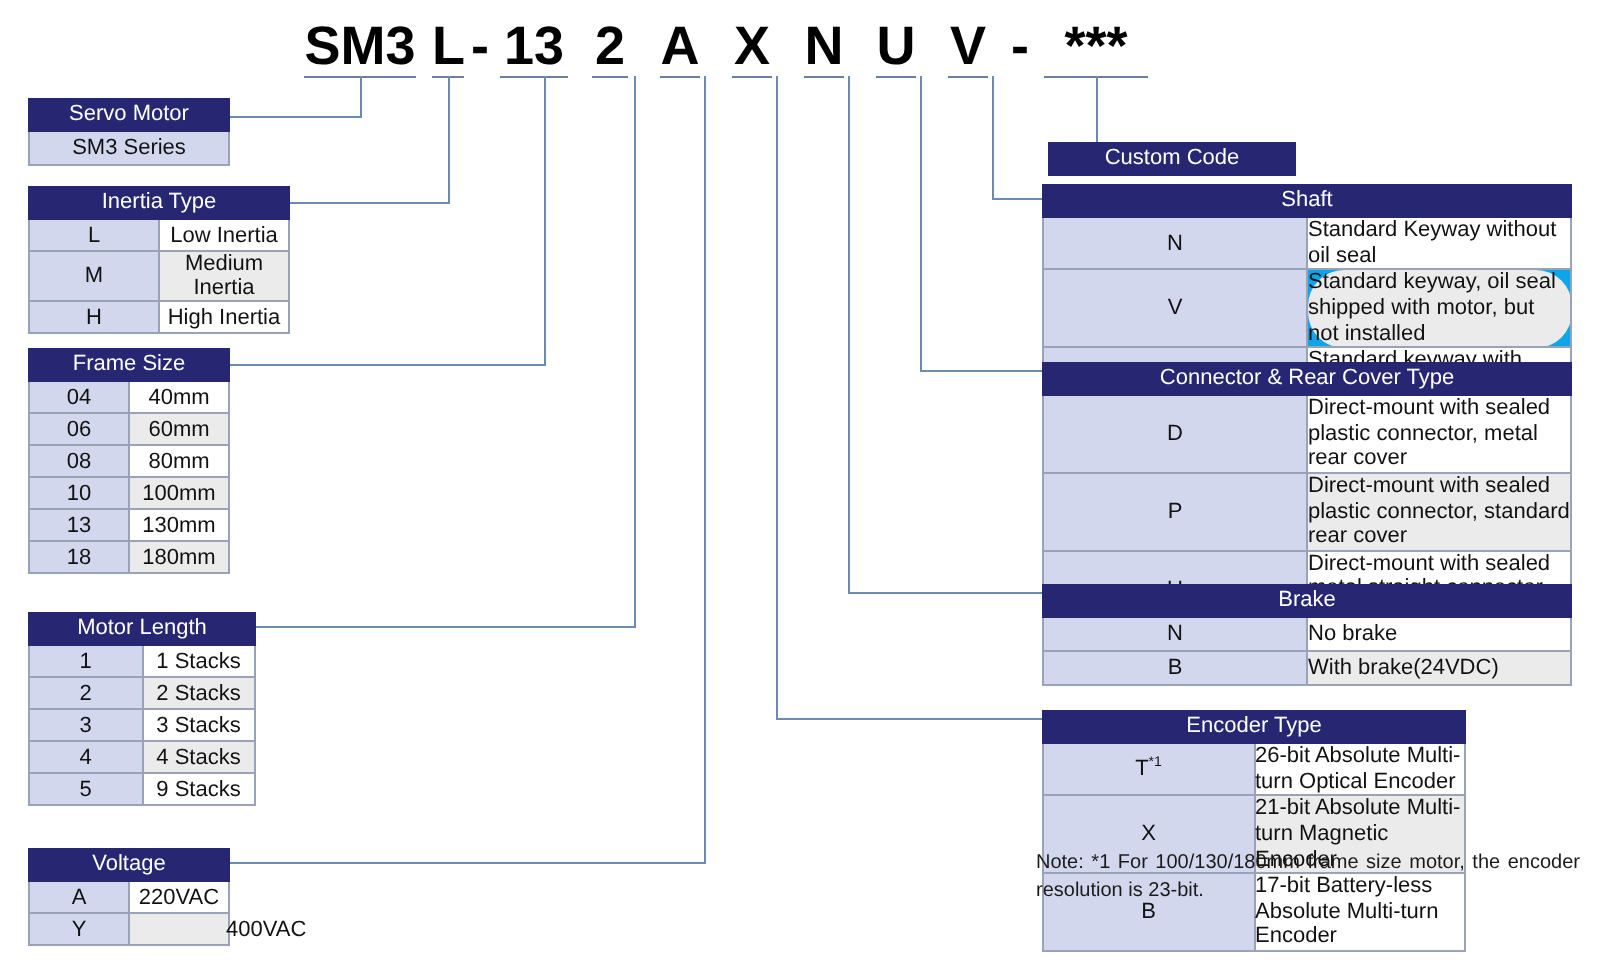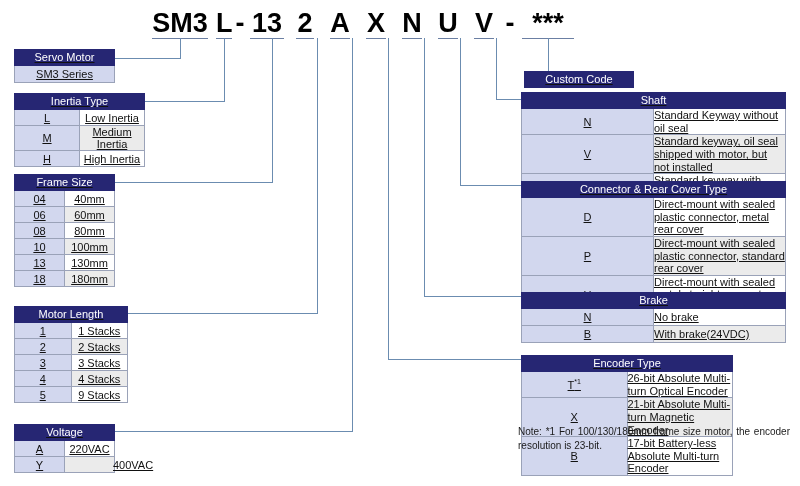--- a/index.html
+++ b/index.html
@@ -16,21 +16,21 @@
   .pn{position:absolute;font-weight:bold;font-size:27px;color:#000;line-height:1;
       letter-spacing:0px;white-space:nowrap;}
   .pn-underline{position:absolute;height:1px;background:#6b7fa3;}
 
   
   .lead-v{position:absolute;width:1px;background:#6b8cb0;}
   .lead-h{position:absolute;height:1px;background:#6b8cb0;}
 
   
   .tbl{position:absolute;border-collapse:collapse;table-layout:fixed;
-       font-size:10.5px;color:#111;background:#0ea5e9;text-decoration:underline;}
+       font-size:10.5px;color:#111;background:#0ea5e9;}
   .tbl td,.tbl th{border:1px solid #9aa2b8;padding:0;}
   .tbl .hdr{
     background:#262673;color:#ffffff;font-weight:normal;font-size:11px;
     text-align:center;height:15px;line-height:15px;border:1px solid #262673;
   }
   .code-cell{
     background:#d2d7ee;text-align:center;font-size:11px;color:#111;
     vertical-align:middle;
   }
   .val-cell{
@@ -209,40 +209,40 @@
       <td class="code-cell" style="width:32px;height:15px;">A</td>
       <td class="val-cell" style="height:15px;">220VAC</td>
     </tr>
     <tr>
       <td class="code-cell" style="height:15px;">Y</td>
       <td class="val-cell alt" style="height:15px;padding-left:48px;">400VAC</td>
     </tr>
   </tbody>
     </table>
 
-  <table class="tbl" style="left:524px;top:71px;width:110px;">
+  <table class="tbl" style="left:524px;top:71px;width:124px;">
     <tbody>
         <tr>
           <th class="hdr">Custom Code</th>
         </tr>
   </tbody>
     </table>
 
   <table class="tbl" style="left:521px;top:92px;width:265px;">
     <tbody>
         <tr>
           <th class="hdr" colspan="2">Shaft</th>
         </tr>
     <tr>
       <td class="code-cell" style="width:38px;height:16px;">N</td>
       <td class="val-cell val-left" style="height:16px;">Standard Keyway without oil seal</td>
     </tr>
     <tr>
       <td class="code-cell" style="height:26px;">V</td>
-      <td class="val-cell alt val-left" style="height:26px;">Standard keyway, oil seal shipped with motor, but not installed</td>
+      <td class="val-cell alt val-left" style="height:26px;border-radius:18px;">Standard keyway, oil seal shipped with motor, but not installed</td>
     </tr>
     <tr>
       <td class="code-cell" style="height:16px;">K</td>
       <td class="val-cell val-left" style="height:16px;">Standard keyway with installed oil seal</td>
     </tr>
   </tbody>
     </table>
 
   <table class="tbl" style="left:521px;top:181px;width:265px;">
     <tbody>

